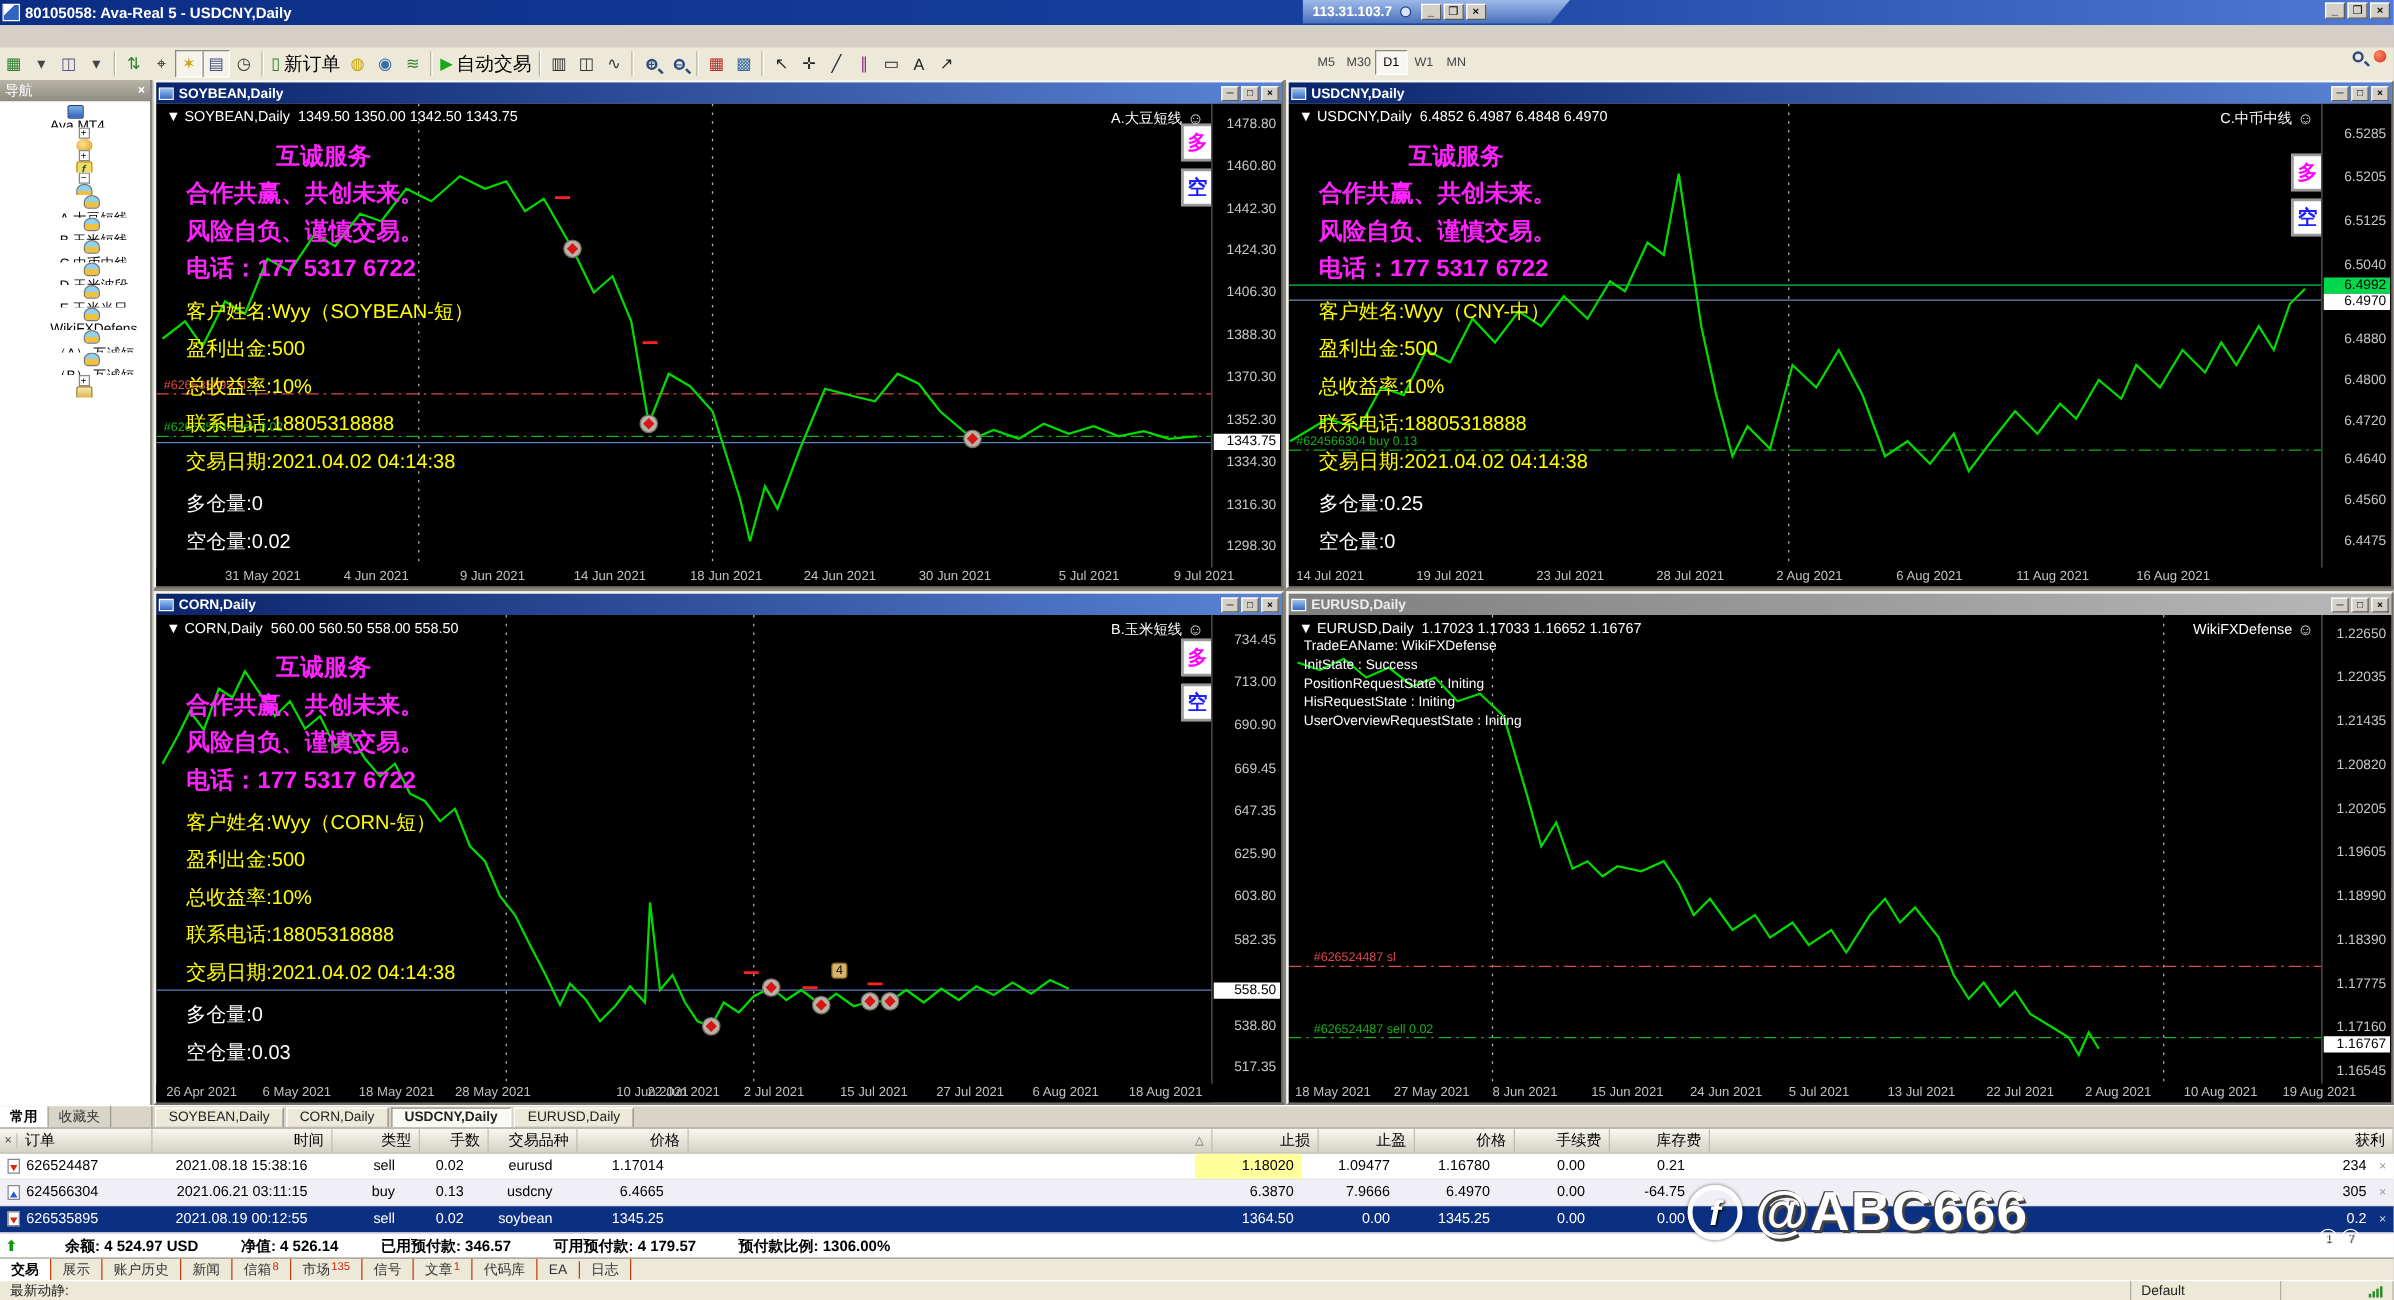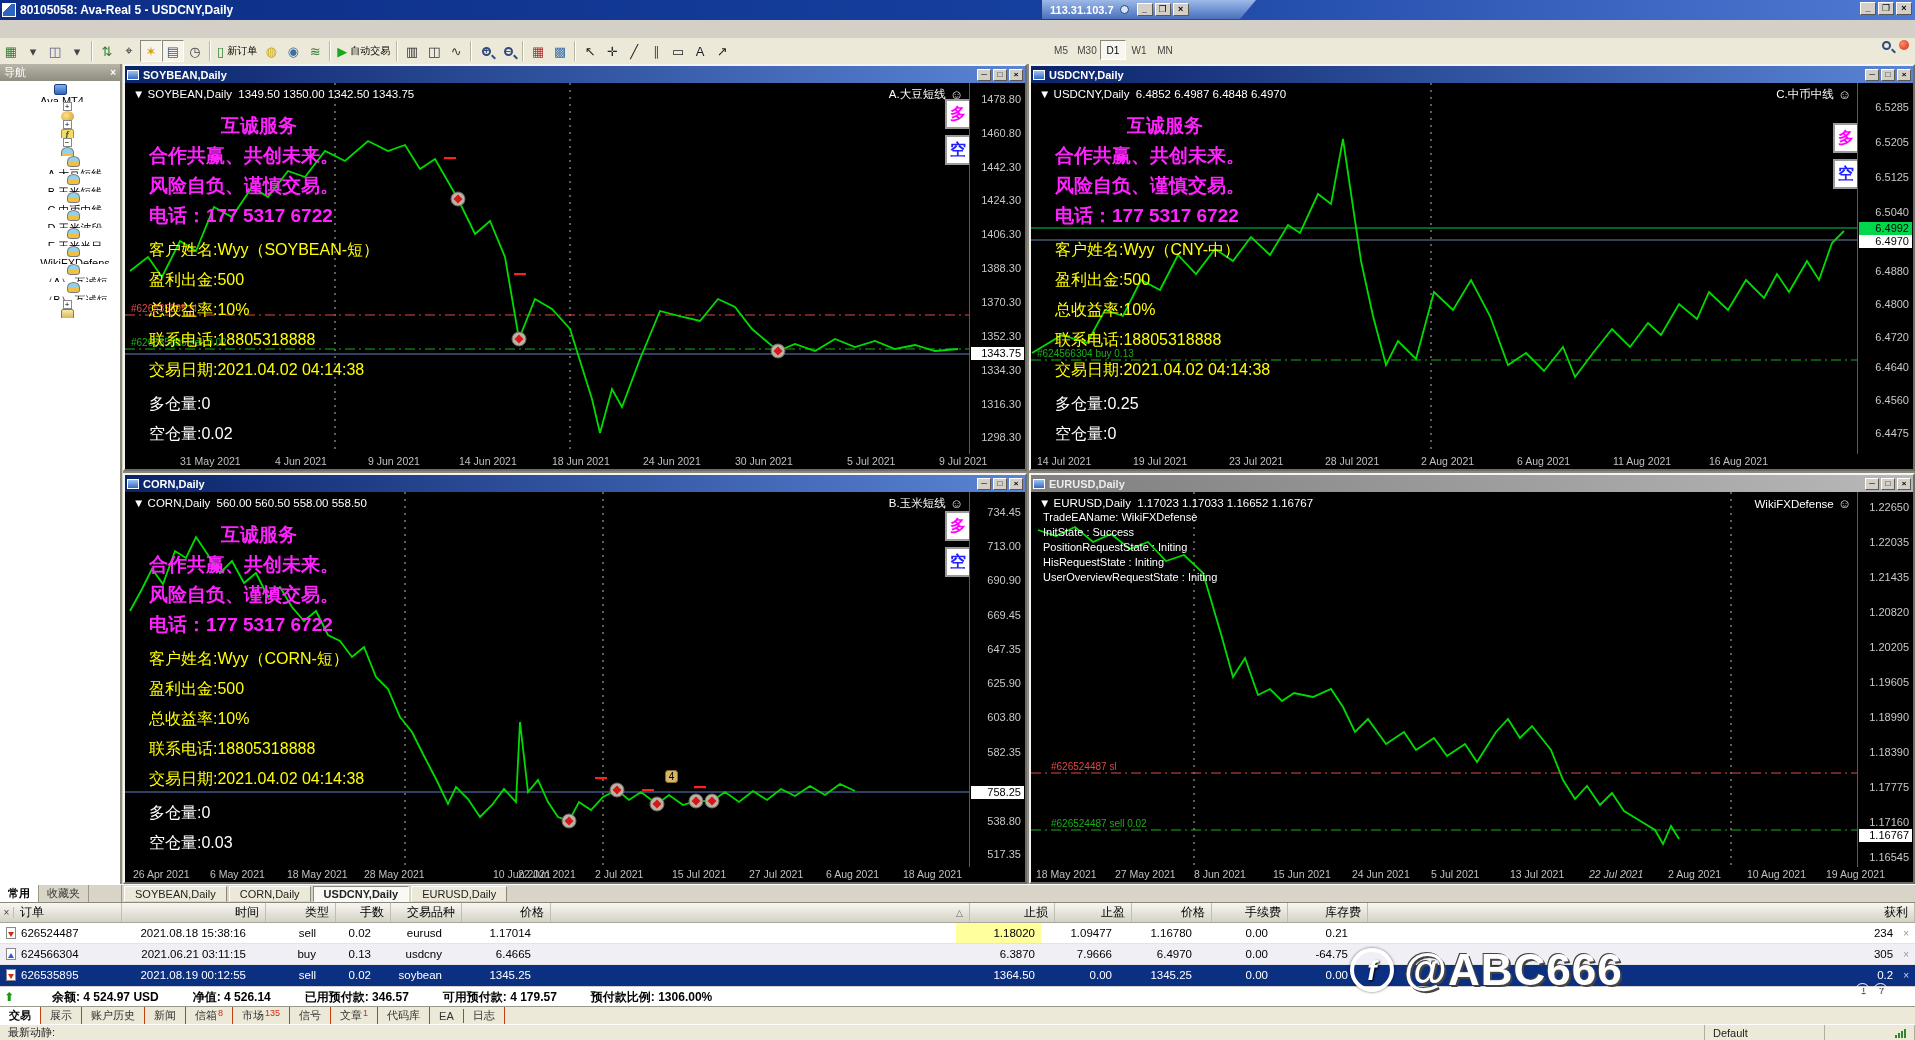--- a/index.html
+++ b/index.html
@@ -28,21 +28,21 @@
     border-bottom:1px solid #c8c5b2; display:flex; align-items:center; font-size:12px; color:#000; }
   .menu-item { padding:1px 9px; }
 
   
   #toolbar { position:absolute; left:0; top:38px; width:100%; height:26px; background:#ece9d8;
     display:flex; align-items:center; font-size:12px; }
   .tb-sep { width:2px; height:20px; margin:0 3px; border-left:1px solid #b8b5a4; border-right:1px solid #fff; }
   .tb-btn { min-width:22px; height:22px; display:flex; align-items:center; justify-content:center;
     padding:0 2px; font-size:13px; border:1px solid transparent; }
   .tb-btn.pressed { border-color:#8a887c #fff #fff #8a887c; background:#f5f3ea; }
-  .tb-btn .lbl { font-size:10px; margin-left:3px; color:#000; }
+  .tb-btn .lbl { font-size:15px; margin-left:3px; color:#000; }
   .mag { position:relative; width:9px; height:9px; border:2px solid #2f4a80; border-radius:50%; }
   .mag::after { content:""; position:absolute; left:7px; top:7px; width:5px; height:2px;
     background:#2f4a80; transform:rotate(45deg); }
   .mag .pm { position:absolute; left:0; top:-3px; font-size:9px; font-weight:bold; color:#2f4a80; }
   .pin-ico { width:10px; height:10px; border-radius:50%; background:radial-gradient(circle at 35% 35%,#ff8a6a,#d42a10); }
   #periods { position:absolute; left:1048px; top:2px; display:flex; }
   .period-btn { width:26px; height:20px; font-size:10px; display:flex; align-items:center; justify-content:center;
     color:#444; border:1px solid transparent; }
   .period-btn.pressed { border-color:#8a887c #fff #fff #8a887c; background:#f7f6f0; color:#000; }
   #toolbar-right { position:absolute; right:6px; top:2px; display:flex; align-items:center; gap:8px; }
@@ -549,21 +549,21 @@
             <span class="tick" style="top: 14px;">734.45</span>
             <span class="tick" style="top: 48px;">713.00</span>
             <span class="tick" style="top: 82px;">690.90</span>
             <span class="tick" style="top: 117px;">669.45</span>
             <span class="tick" style="top: 151px;">647.35</span>
             <span class="tick" style="top: 185px;">625.90</span>
             <span class="tick" style="top: 219px;">603.80</span>
             <span class="tick" style="top: 254px;">582.35</span>
             <span class="tick" style="top: 323px;">538.80</span>
             <span class="tick" style="top: 356px;">517.35</span>
-            <div class="pbox" style="top: 294px; background: rgb(255, 255, 255); color: rgb(0, 0, 0);">758.25</div>
+            <div class="pbox" style="top: 294px; background: rgb(255, 255, 255); color: rgb(0, 0, 0);">558.50</div>
           </div>
           <div class="axis">
             <span style="left: 8px;">26 Apr 2021</span>
             <span style="left: 85px;">6 May 2021</span>
             <span style="left: 162px;">18 May 2021</span>
             <span style="left: 239px;">28 May 2021</span>
             <span style="left: 328px; margin-left: 40px;">10 Jun 2021</span>
             <span style="left: 393px;">22 Jun 2021</span>
             <span style="left: 470px;">2 Jul 2021</span>
             <span style="left: 547px;">15 Jul 2021</span>
@@ -613,21 +613,21 @@
             <div class="pbox" style="top: 337px; background: rgb(255, 255, 255); color: rgb(0, 0, 0);">1.16767</div>
           </div>
           <div class="axis">
             <span style="left: 5px;">18 May 2021</span>
             <span style="left: 84px;">27 May 2021</span>
             <span style="left: 163px;">8 Jun 2021</span>
             <span style="left: 242px;">15 Jun 2021</span>
             <span style="left: 321px;">24 Jun 2021</span>
             <span style="left: 400px;">5 Jul 2021</span>
             <span style="left: 479px;">13 Jul 2021</span>
-            <span style="left: 558px; font-style: italic;">22 Jul 2021</span>
+            <span style="left: 558px;">22 Jul 2021</span>
             <span style="left: 637px;">2 Aug 2021</span>
             <span style="left: 716px;">10 Aug 2021</span>
             <span style="left: 795px;">19 Aug 2021</span>
           </div>
         </div>
       </div>
     </div>
 
   <div id="tabstrip">
     <div id="side-tabs">

